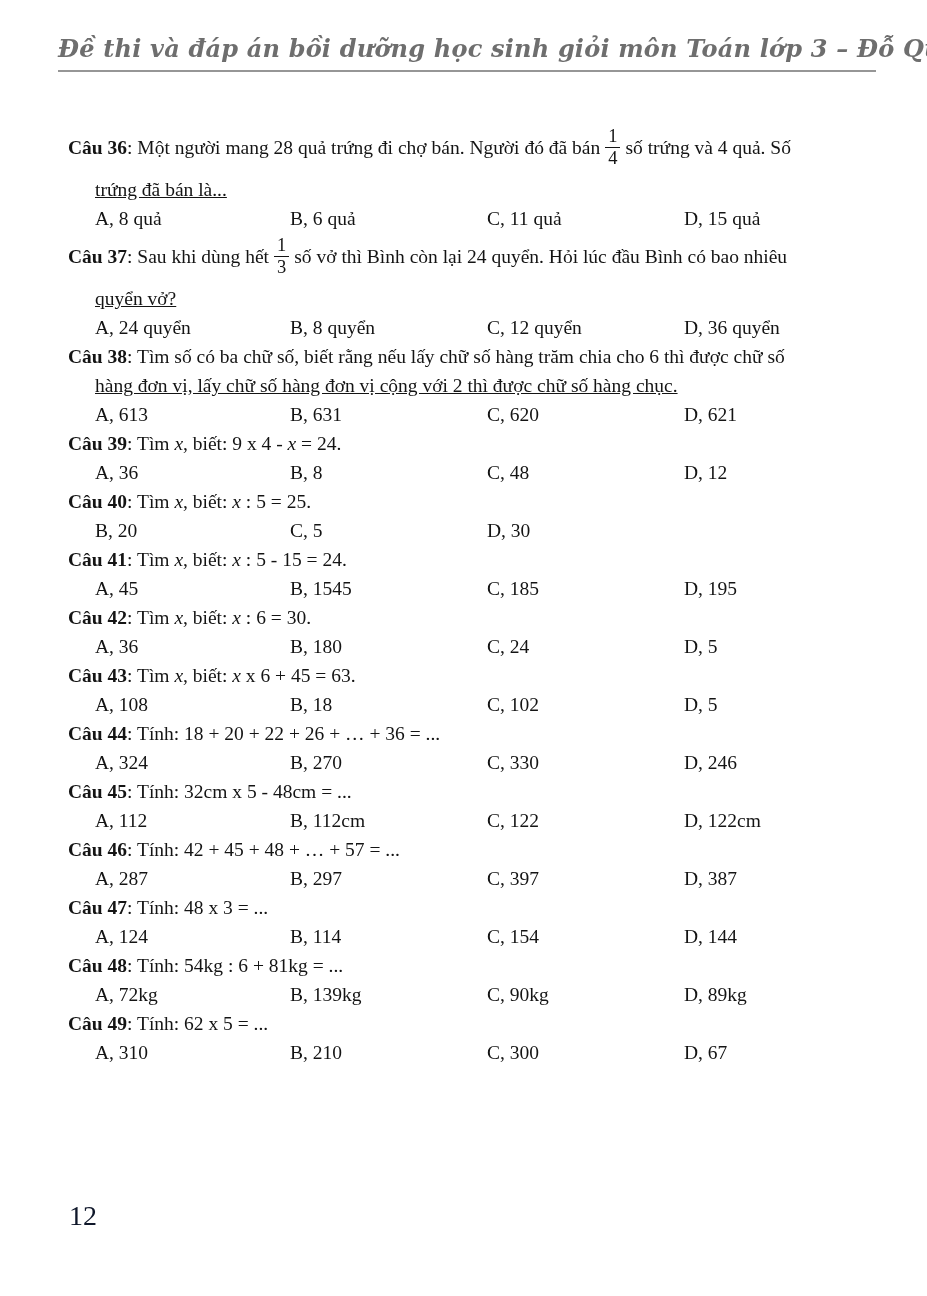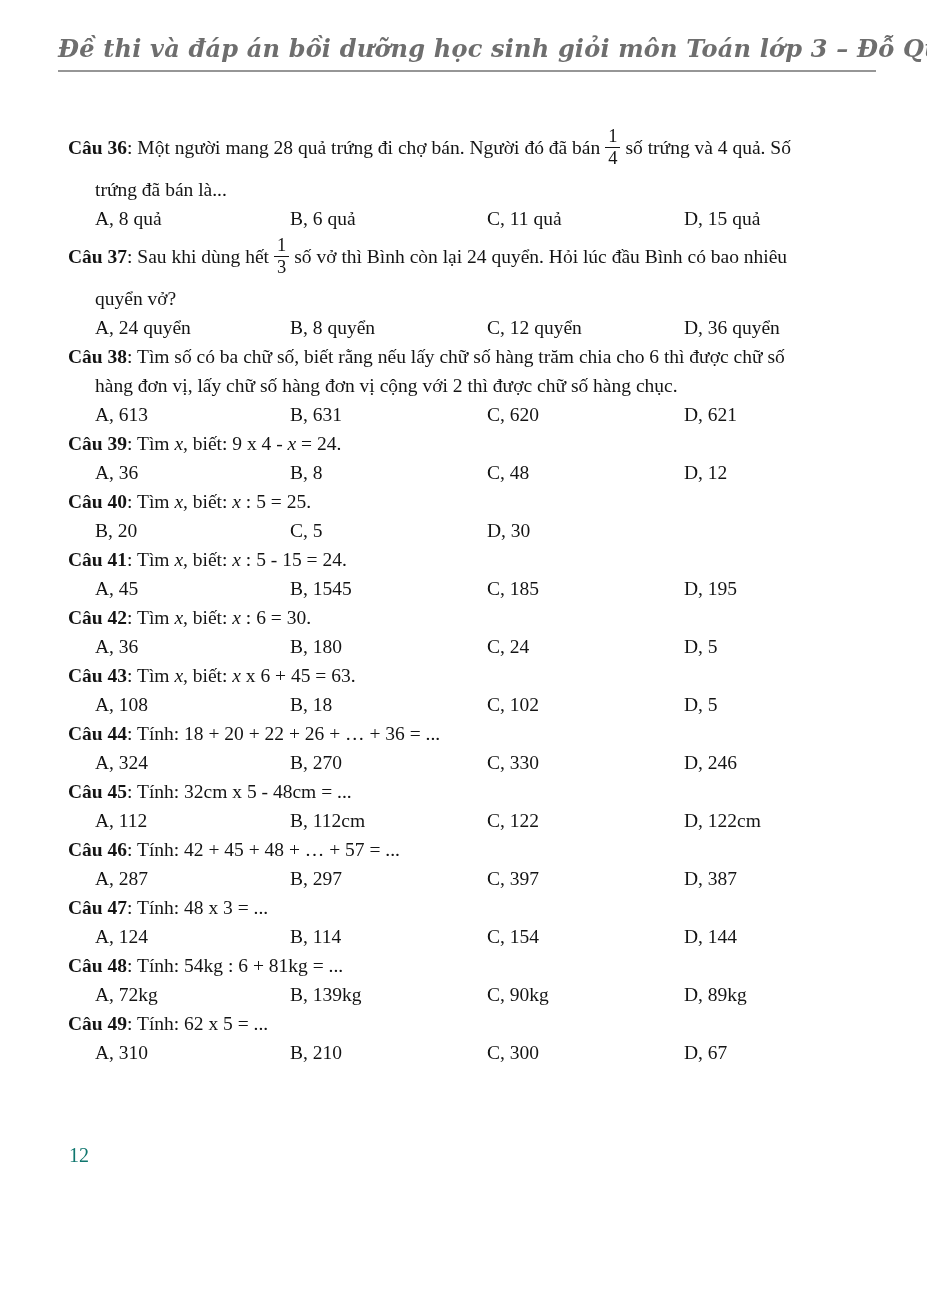--- a/index.html
+++ b/index.html
@@ -32,21 +32,21 @@
   .questions {
     position: absolute;
     left: 68px;
     top: 88px;
     width: 806px;
     font-size: 19.5px;
     margin-top: 36px;
   }
   .question { margin: 0; }
   .q-line { line-height: 29px; white-space: nowrap; }
-  .q-line.cont { margin-left: 27px; }
+  .q-line.cont { margin-left: 27px; text-decoration: underline; }
   .q-label { font-weight: bold; }
   .q-line i { font-style: italic; }
   .answers {
     margin-left: 27px;
     line-height: 29px;
     display: grid;
     grid-template-columns: 195px 197px 197px auto;
     white-space: nowrap;
   }
   .frac {
@@ -56,23 +56,23 @@
     margin: 4px 5px;
     font-size: 18.5px;
     position: relative;
     top: -2px;
   }
   .frac .num { display: block; line-height: 21px; padding: 0 3px; }
   .frac .den { display: block; line-height: 21px; padding: 0 3px; border-top: 1.5px solid #141414; }
   .page-num {
     position: absolute;
     left: 69px;
-    top: 1144px;
-    font-size: 20px;
-    color: #0f766e;
+    top: 1200px;
+    font-size: 28px;
+    color: #0f172a;
   }
 </style>
 </head>
 <body>
 
 <div class="page">
   <div class="doc-header">
     <div class="doc-title">Đề thi và đáp án bồi dưỡng học sinh giỏi môn Toán lớp 3 – Đỗ Quang Thảo</div>
   </div>
 

